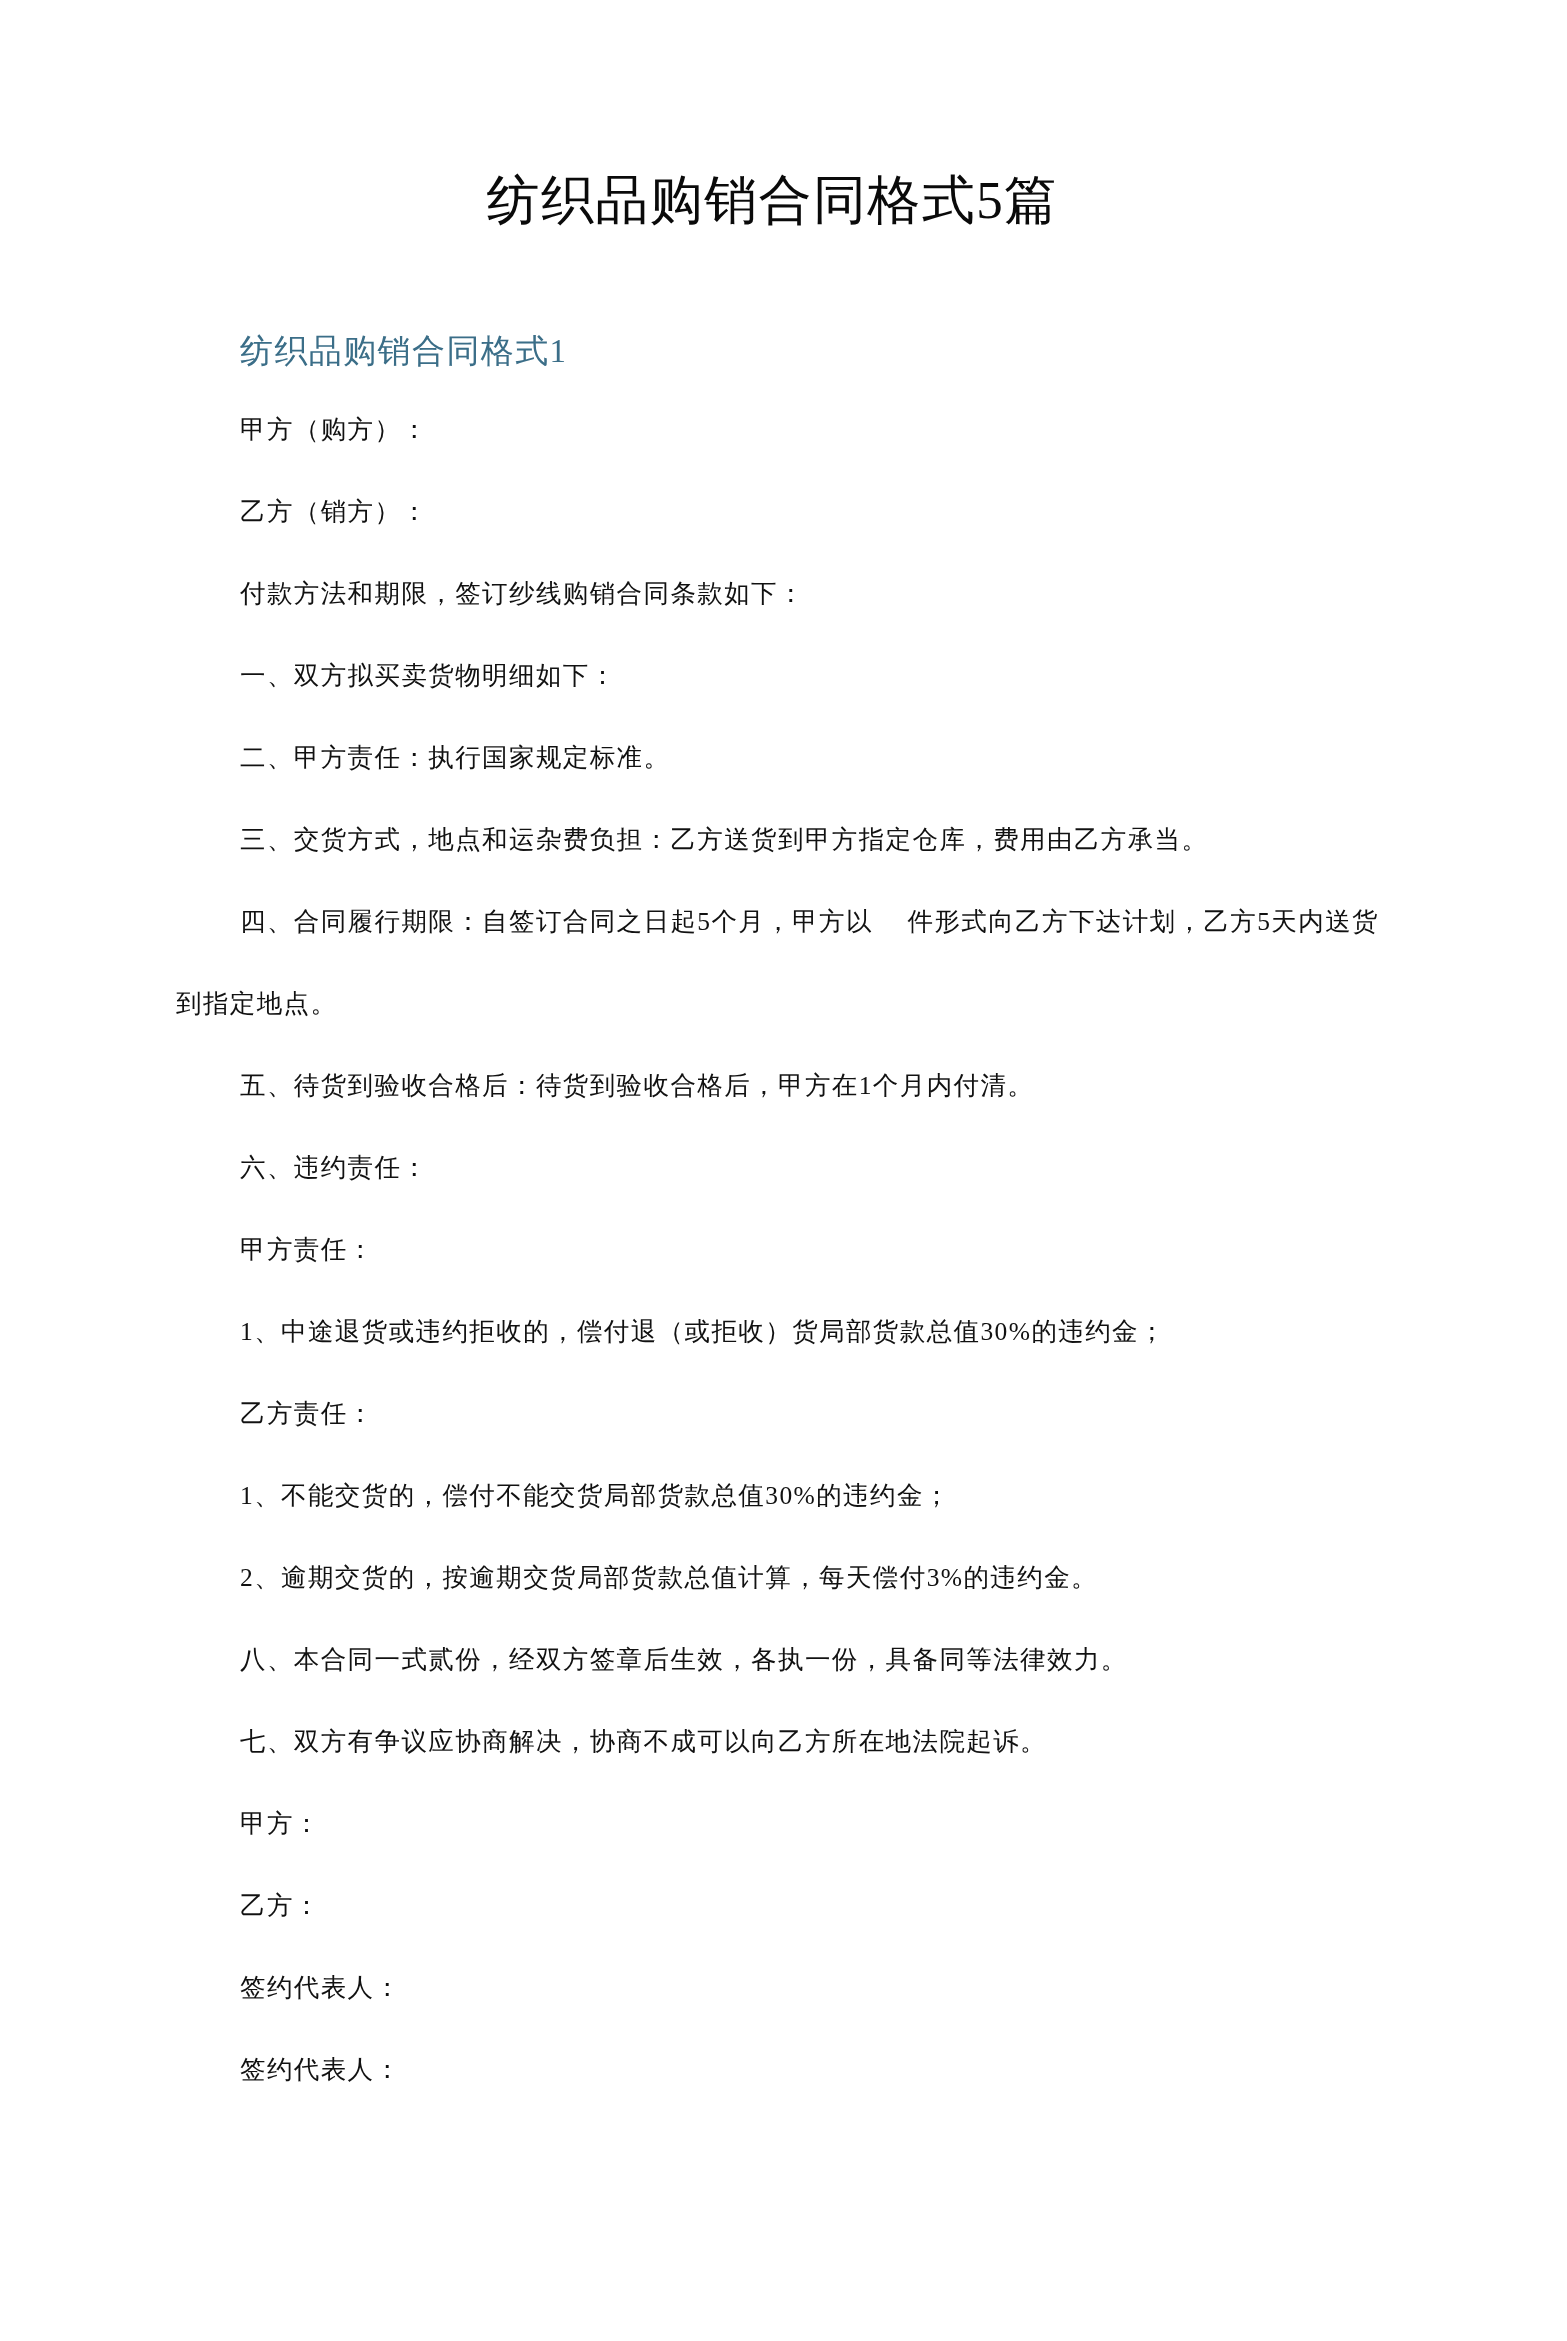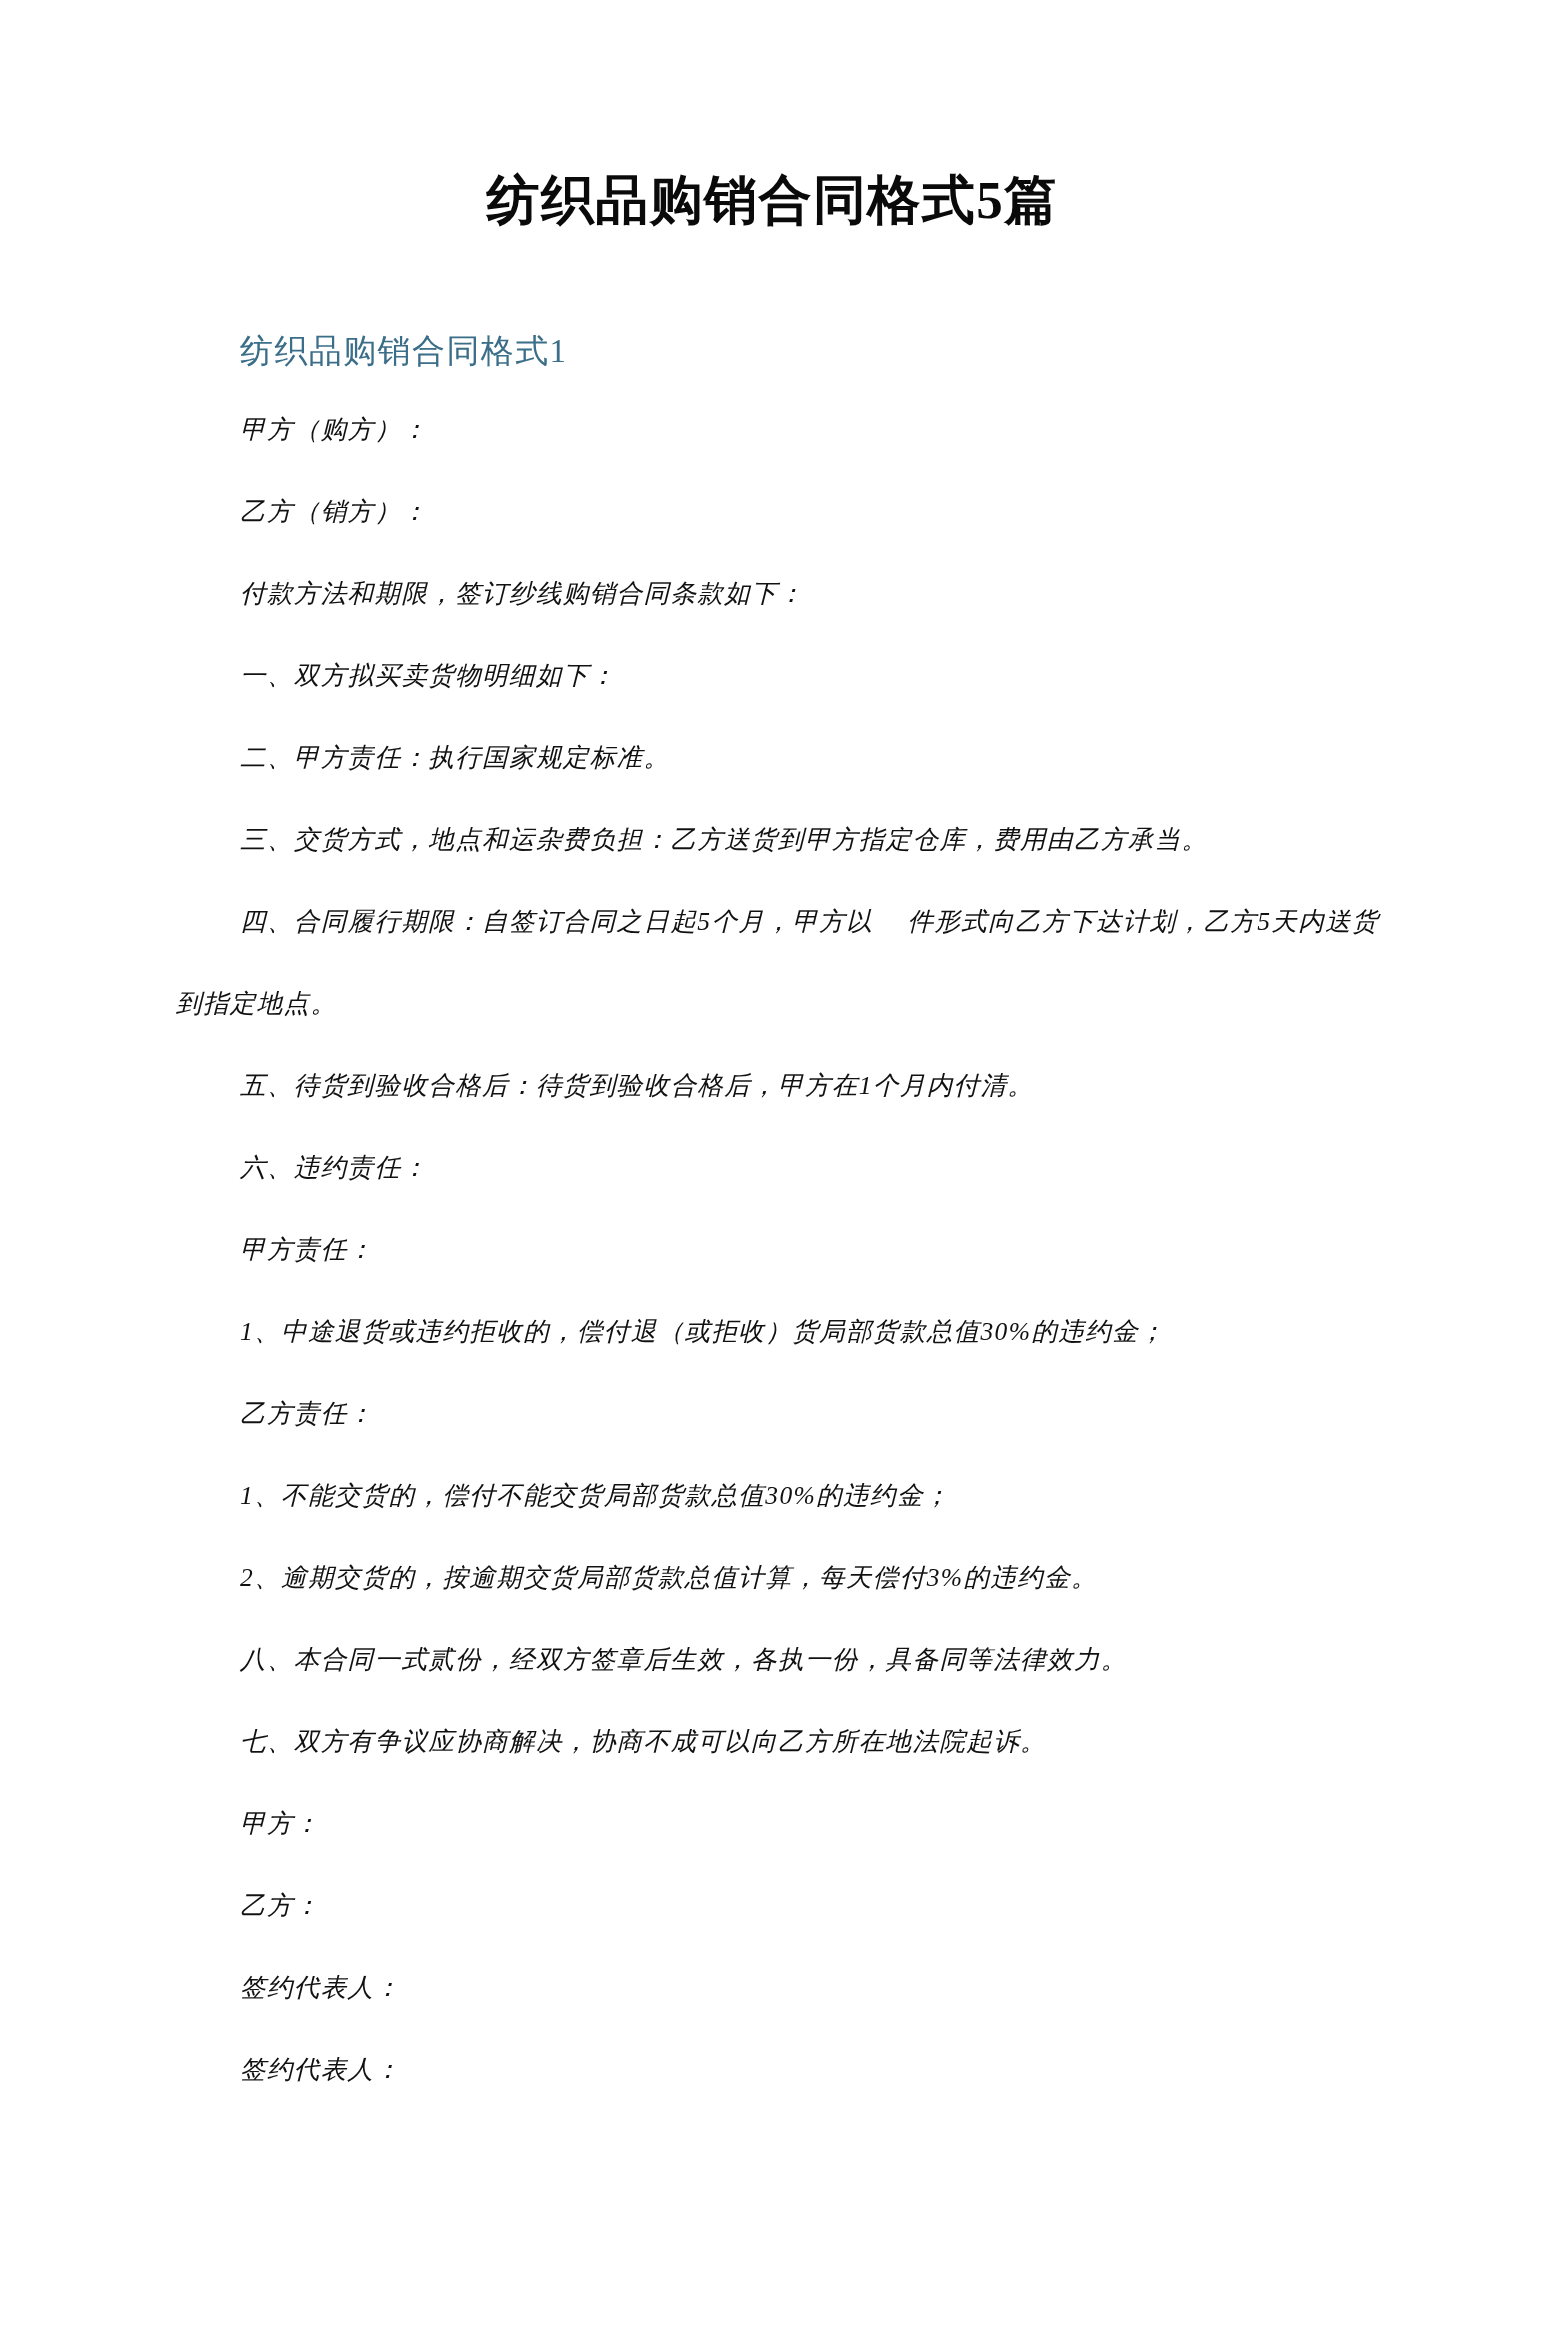--- a/index.html
+++ b/index.html
@@ -17,38 +17,37 @@
     padding: 0 199px 0 176px;
     overflow: hidden;
     font-family: "Liberation Serif", "DejaVu Serif", serif;
     color: #111111;
   }
   .title {
     margin: 0;
     padding-top: 173px;
     font-size: 53px;
     line-height: 54px;
-    font-weight: 700;
+    font-weight: 400;
     letter-spacing: 1.4px;
     text-align: center;
     white-space: pre;
     color: #0a0a0a;
   }
   .subtitle {
     margin: 106px 0 10px 0;
     padding-left: 64px;
     font-size: 33px;
     line-height: 37px;
     letter-spacing: 1.4px;
     color: #3b6e88;
     white-space: pre;
   }
   .content {
     margin-top: 19px;
-    font-style: italic;
   }
   .line {
     margin: 0;
     font-size: 25.5px;
     line-height: 82px;
     letter-spacing: 1.4px;
     white-space: pre;
     color: #111111;
   }
   .indent { padding-left: 64px; }

